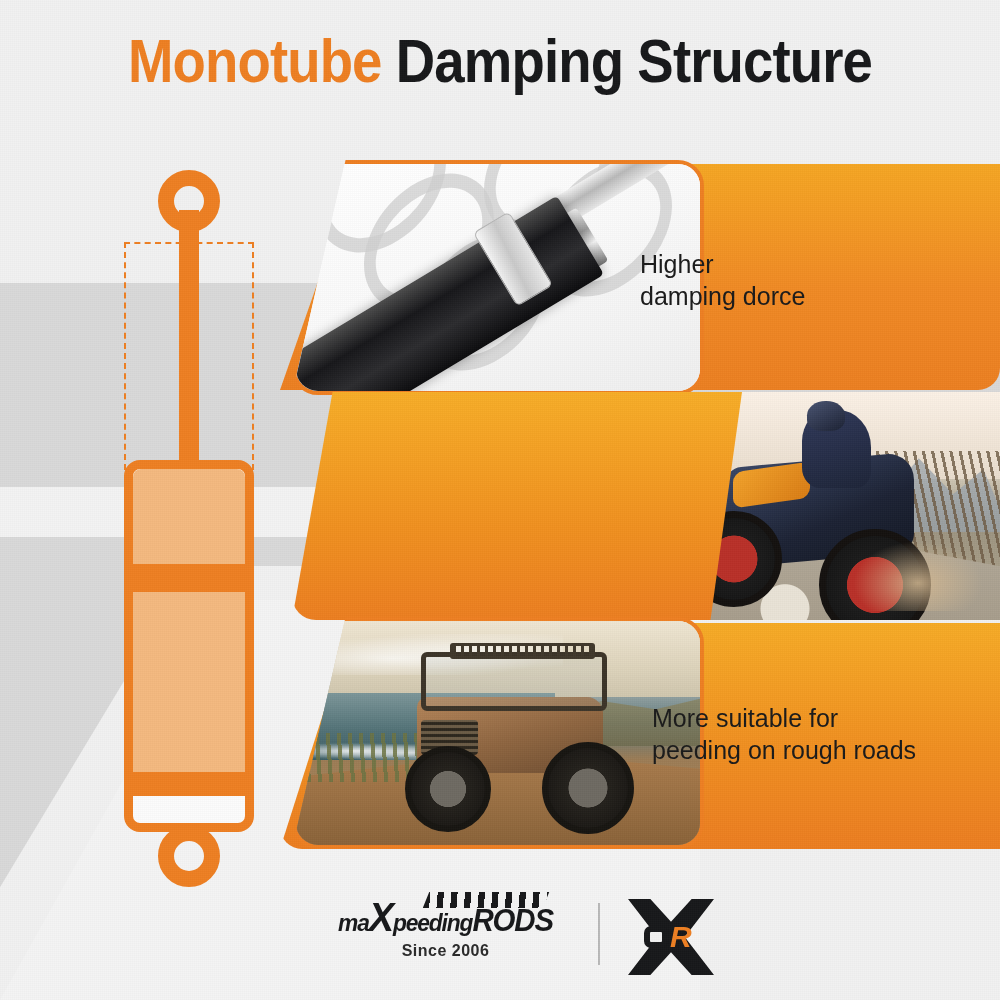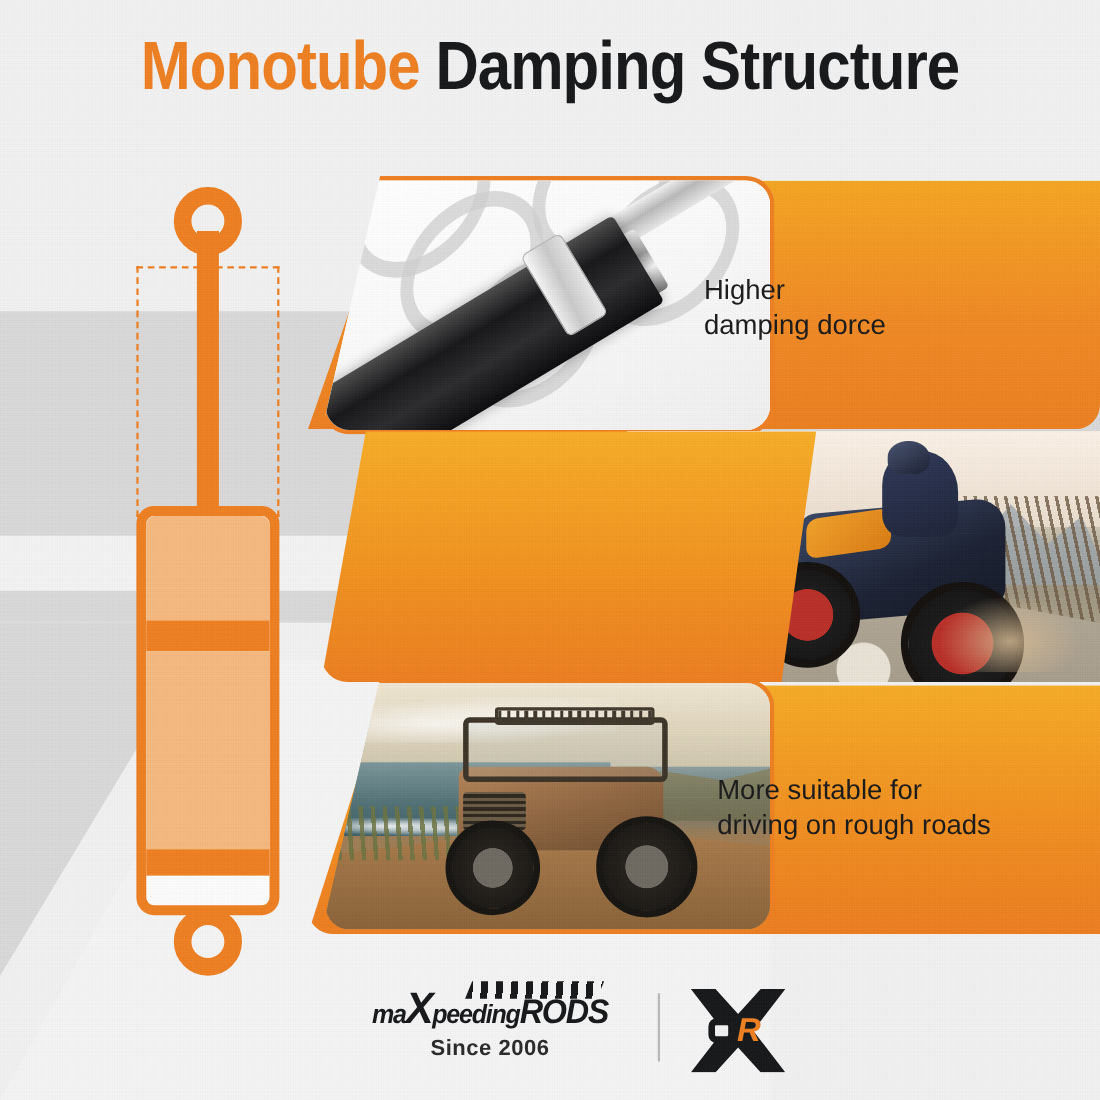--- a/index.html
+++ b/index.html
@@ -315,21 +315,21 @@
   .footer { position:absolute; left:0; top:895px; width:1000px; height:90px; }
   .logo-block { position:absolute; left:308px; top:0; width:275px; text-align:center; }
   .logo-main {
     font-size:31px; font-weight:bold; font-style:italic;
     letter-spacing:-1.2px; color:#17181a; white-space:nowrap;
     transform:scaleX(.95); transform-origin:50% 50%;
   }
   .logo-main .big { font-size:40px; }
   .logo-main .small { font-size:24px; }
   .logo-since {
-    margin-top:2px; font-size:20px; font-weight:bold; color:#2a2a2a;
+    margin-top:2px; font-size:16px; font-weight:bold; color:#2a2a2a;
     letter-spacing:.5px;
   }
   .logo-flags {
     position:absolute; left:118px; top:-3px;
     width:120px; height:16px;
     background:repeating-linear-gradient(72deg,#17181a 0 6px, transparent 6px 13px);
     transform:skewX(-22deg);
   }
   .divider {
     position:absolute; left:598px; top:8px;
@@ -432,21 +432,21 @@
         <div class="utv-body"></div>
         <div class="utv-grille"></div>
         <div class="utv-cage"></div>
         <div class="utv-rack"></div>
         <div class="utv-wheel u1"></div>
         <div class="utv-wheel u2"></div>
       </div>
     </div>
   </div>
   <div class="panel-text" style="right:18px; top:702px; width:330px; position:absolute;">More suitable for
-driving on rough roads</div>
+peeding on rough roads</div>
 
   <div class="footer">
     <div class="logo-block">
       <div class="logo-flags"></div>
       <div class="logo-main"><span class="small">ma</span><span class="big">X</span><span class="small">peeding</span><span>RODS</span></div>
       <div class="logo-since">Since 2006</div>
     </div>
     <div class="divider"></div>
     <div class="badge">
       <div class="xshape"></div>

